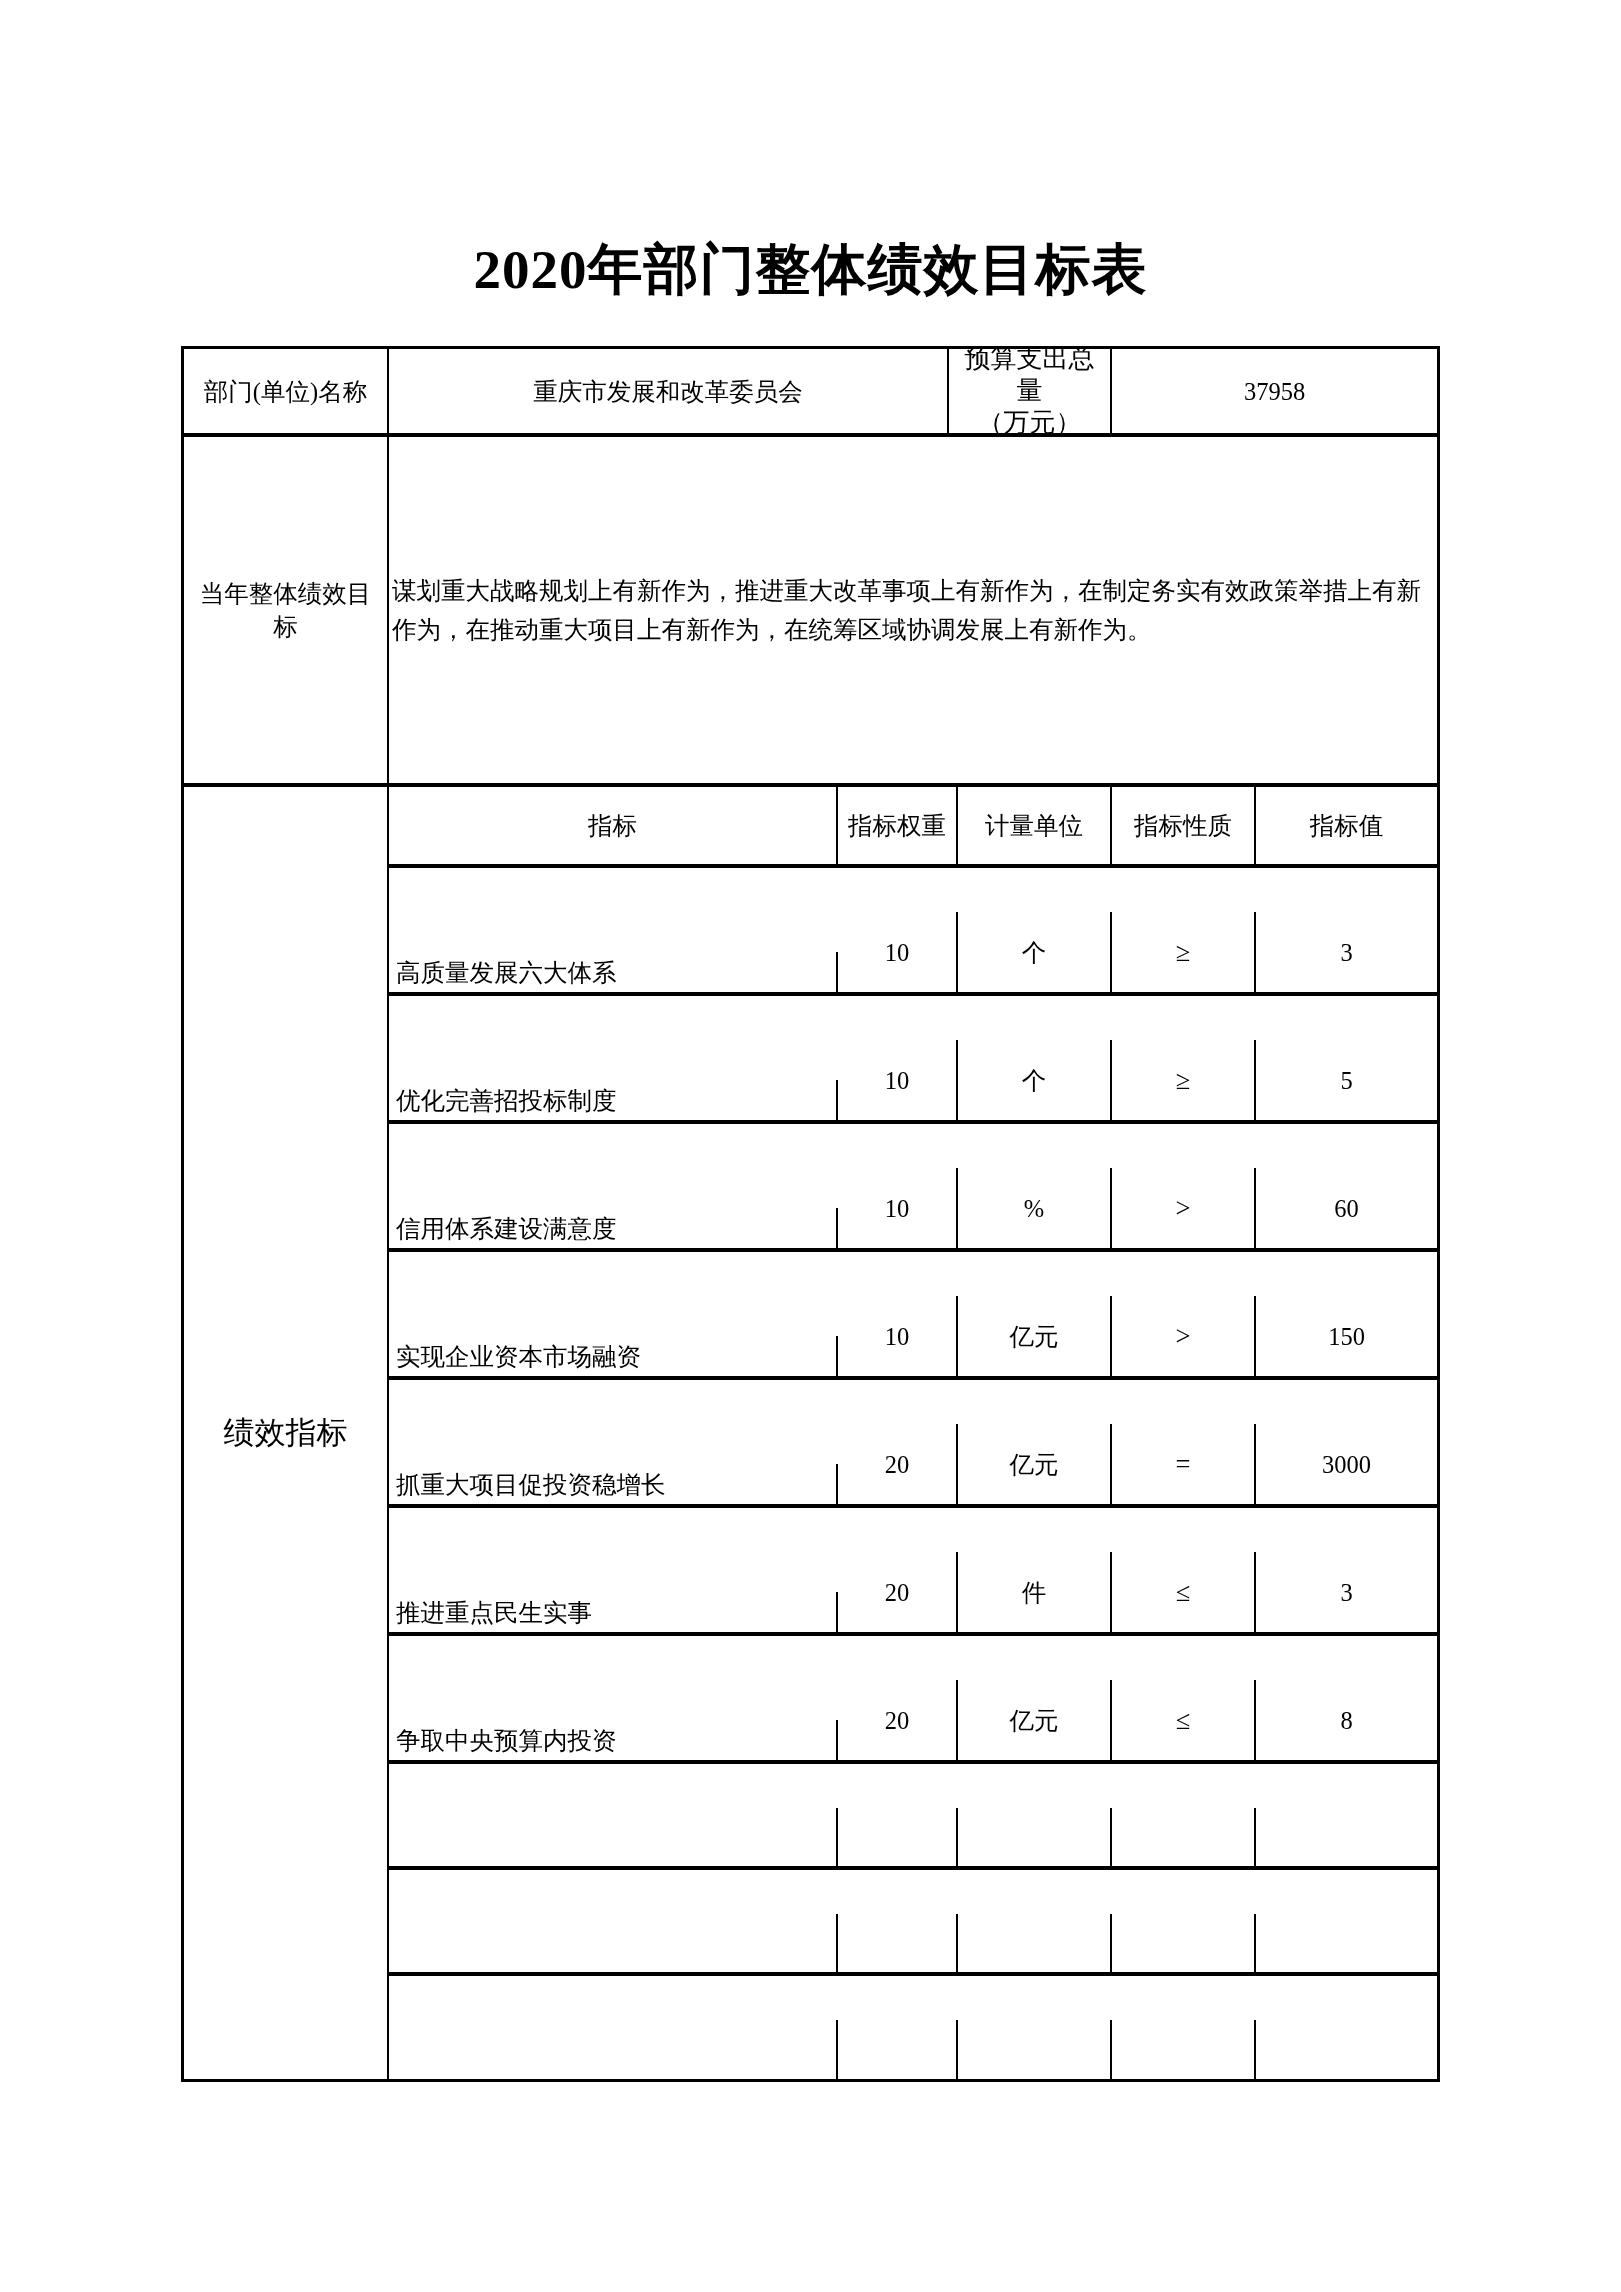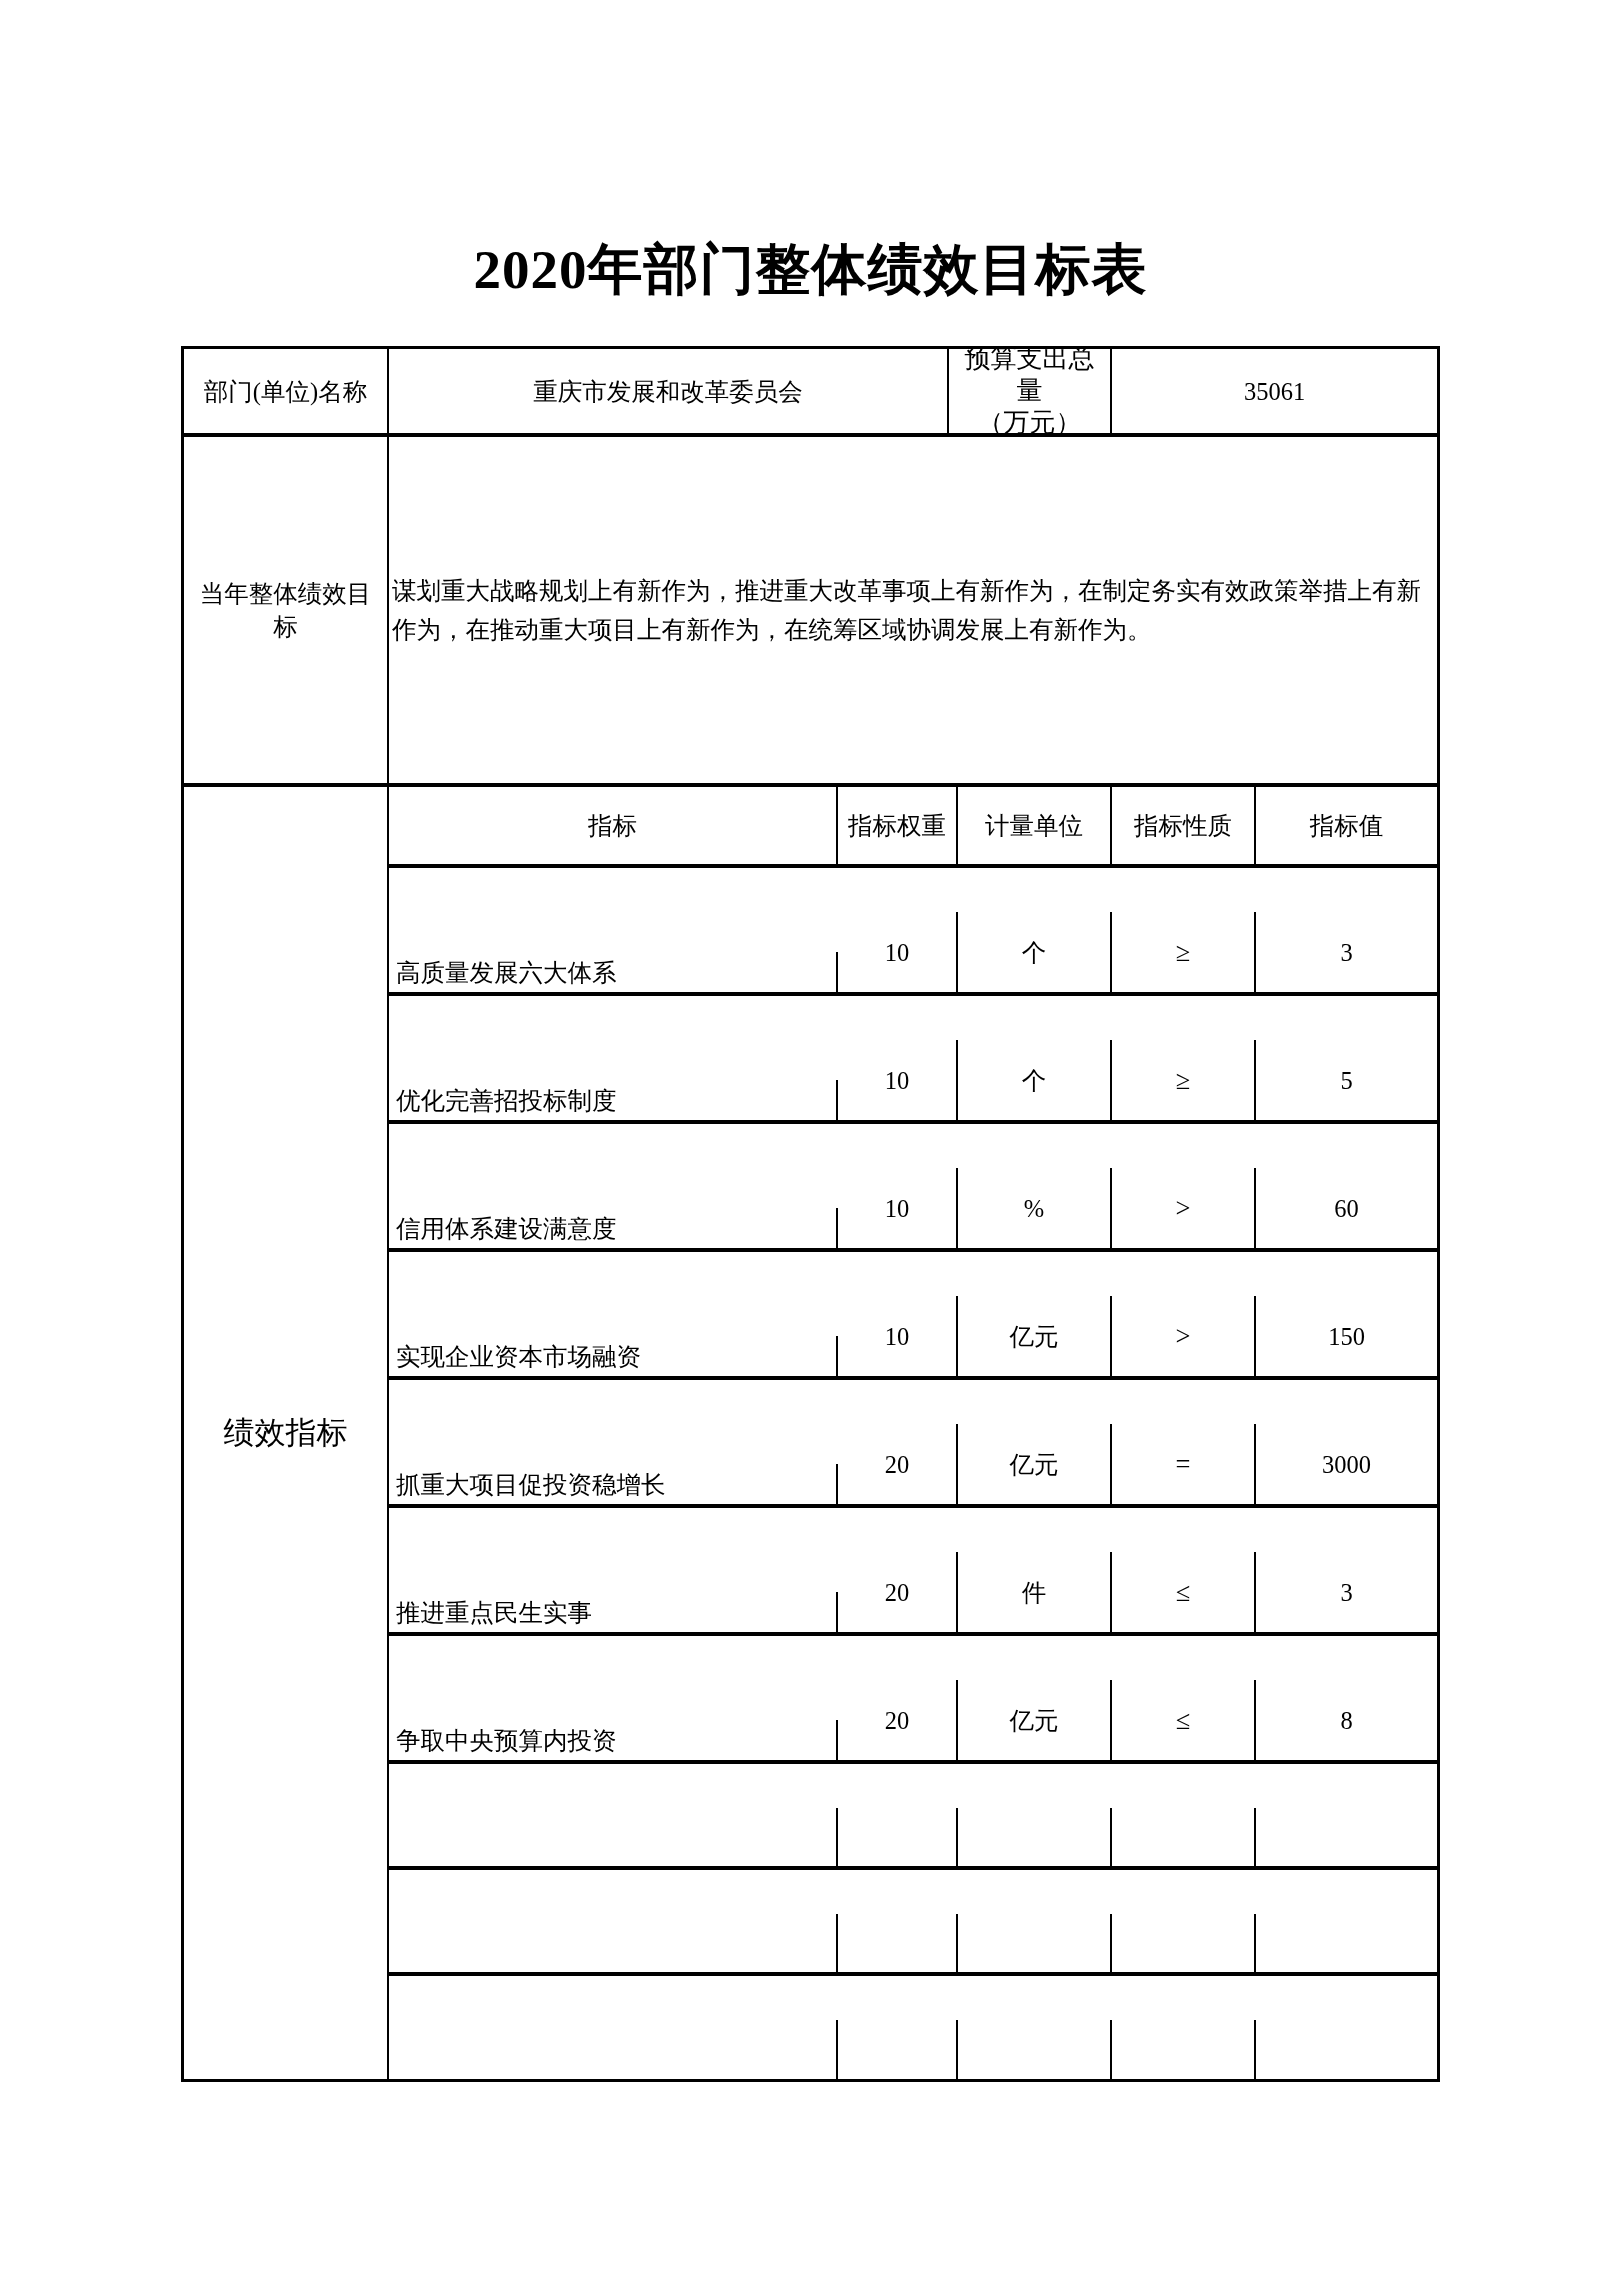--- a/index.html
+++ b/index.html
@@ -106,21 +106,21 @@
 
   <div class="doc-title">2020年部门整体绩效目标表</div>
 
   <div class="tbl">
 
     <div class="band band-a">
       <div class="cell">部门(单位)名称</div>
       <div class="cell">重庆市发展和改革委员会</div>
       <div class="cell pre-line budget-label-cell">预算支出总量
 （万元）</div>
-      <div class="cell last-col">35061</div>
+      <div class="cell last-col">37958</div>
     </div>
 
     <div class="band band-b">
       <div class="cell">当年整体绩效目标</div>
       <div class="cell last-col goal-text-cell">谋划重大战略规划上有新作为，推进重大改革事项上有新作为，在制定务实有效政策举措上有新作为，在推动重大项目上有新作为，在统筹区域协调发展上有新作为。</div>
     </div>
 
     <div class="band-c">
       <div class="side-cell">绩效指标</div>
       <div class="irows">

